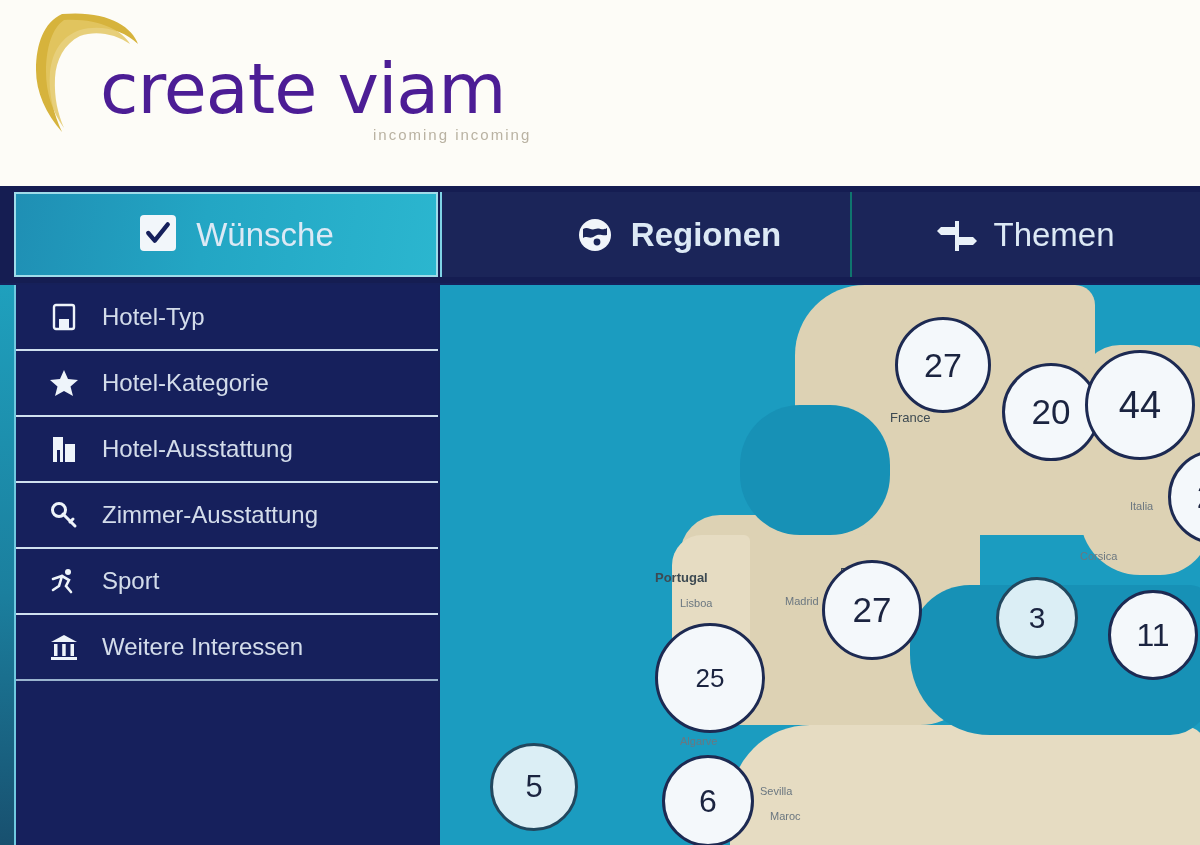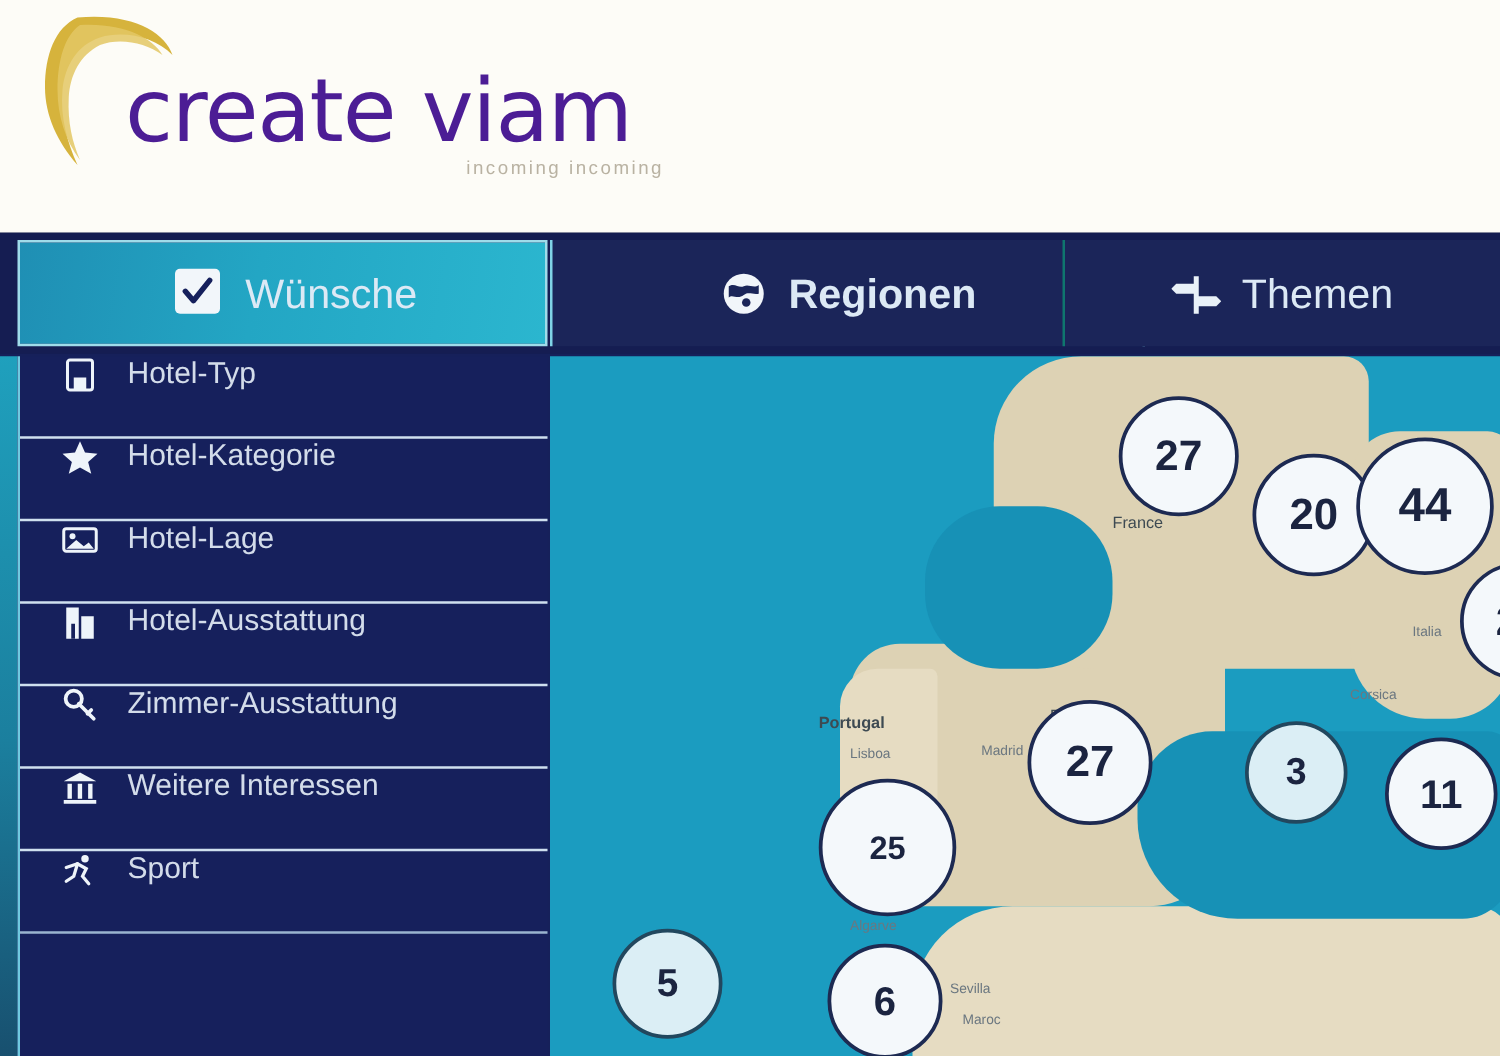--- a/index.html
+++ b/index.html
@@ -61,21 +61,21 @@
     position:absolute;left:14px;top:285px;width:424px;height:560px;
     background:#16205c;
     border-left:2px solid #6fc9e0;
     box-sizing:border-box;
   }
   .side-strip{
     position:absolute;left:0;top:285px;width:14px;height:560px;
     background:linear-gradient(180deg,#1fa0bd 0%,#1b7f9e 55%,#18506f 100%);
   }
   .side-item{
-    position:relative;height:66px;display:flex;align-items:flex-start;
+    position:relative;height:66px;display:flex;align-items:center;
     padding-left:26px;box-sizing:border-box;
     border-bottom:2px solid #cfe0ef;
     color:#e4edf7;font-size:24px;
   }
   .side-item:last-of-type{border-bottom:2px solid #9ab4cf;}
   .side-ico{
     width:44px;flex:0 0 44px;display:flex;align-items:center;justify-content:center;
     margin-right:16px;color:#eef4fa;
   }
   .side-ico svg{width:30px;height:30px;}
@@ -92,21 +92,21 @@
   .maplabel{
     position:absolute;color:#3d4a52;font-size:13px;white-space:nowrap;
     font-family:"Liberation Sans", sans-serif;
   }
   .maplabel.faint{color:#6b7780;font-size:11px;}
 
   .marker{
     position:absolute;border-radius:50%;
     background:#f4f8fb;border:3px solid #1d2a52;
     display:flex;align-items:center;justify-content:center;
-    color:#1b2440;font-weight:700;
+    color:#1b2440;font-weight:400;
     font-family:"Liberation Sans", sans-serif;
     box-sizing:border-box;
   }
   .marker.light{background:#dbeef5;border-color:#22475e;}
 </style>
 </head>
 <body>
 
 <div id="app">
 
@@ -173,30 +173,20 @@
 
     <div class="side-item">
       <span class="side-ico">
         <svg viewBox="0 0 30 30">
             <path d="M15 2 L19 11 L29 12 L21.5 18.5 L24 28 L15 23 L6 28 L8.5 18.5 L1 12 L11 11 Z" fill="#eef4fa"></path>
           </svg>
       </span>
       <span class="side-label">Hotel-Kategorie</span>
     </div>
 
-    <div class="side-item">
-      <span class="side-ico">
-        <svg viewBox="0 0 30 30">
-            <rect x="2" y="6" width="26" height="18" rx="2" fill="none" stroke="#eef4fa" stroke-width="2.4"></rect>
-            <circle cx="9" cy="12" r="2.4" fill="#eef4fa"></circle>
-            <path d="M4 22 L12 15 L18 20 L22 17 L26 22 Z" fill="#eef4fa"></path>
-          </svg>
-      </span>
-      <span class="side-label">Hotel-Lage</span>
-    </div>
 
     <div class="side-item">
       <span class="side-ico">
         <svg viewBox="0 0 30 30">
             <rect x="4" y="3" width="10" height="25" fill="#eef4fa"></rect>
             <rect x="16" y="10" width="10" height="18" fill="#eef4fa"></rect>
             <rect x="8" y="16" width="3" height="12" fill="#16205c"></rect>
           </svg>
       </span>
       <span class="side-label">Hotel-Ausstattung</span>
@@ -204,44 +194,44 @@
 
     <div class="side-item">
       <span class="side-ico">
         <svg viewBox="0 0 30 30">
             <circle cx="10" cy="10" r="6.5" fill="none" stroke="#eef4fa" stroke-width="3"></circle>
             <path d="M14 14 L26 26" stroke="#eef4fa" stroke-width="3" stroke-linecap="round"></path>
             <path d="M21 22 L24 19" stroke="#eef4fa" stroke-width="3" stroke-linecap="round"></path>
           </svg>
       </span>
       <span class="side-label">Zimmer-Ausstattung</span>
+    </div>
+
+    <div class="side-item">
+      <span class="side-ico">
+        <svg viewBox="0 0 30 30">
+            <circle cx="19" cy="6" r="3" fill="#eef4fa"></circle>
+            <path d="M4 13 L13 10 L20 14 L17 20 L22 26" stroke="#eef4fa" stroke-width="2.6" fill="none" stroke-linecap="round"></path>
+            <path d="M13 10 L10 20 L4 24" stroke="#eef4fa" stroke-width="2.6" fill="none" stroke-linecap="round"></path>
+          </svg>
+      </span>
+      <span class="side-label">Sport</span>
     </div>
 
     <div class="side-item">
       <span class="side-ico">
         <svg viewBox="0 0 30 30">
             <path d="M15 3 L28 10 L2 10 Z" fill="#eef4fa"></path>
             <rect x="5" y="12" width="3.5" height="12" fill="#eef4fa"></rect>
             <rect x="13.2" y="12" width="3.5" height="12" fill="#eef4fa"></rect>
             <rect x="21.5" y="12" width="3.5" height="12" fill="#eef4fa"></rect>
             <rect x="2" y="25" width="26" height="3" fill="#eef4fa"></rect>
           </svg>
       </span>
       <span class="side-label">Weitere Interessen</span>
-    </div>
-
-    <div class="side-item">
-      <span class="side-ico">
-        <svg viewBox="0 0 30 30">
-            <circle cx="19" cy="6" r="3" fill="#eef4fa"></circle>
-            <path d="M4 13 L13 10 L20 14 L17 20 L22 26" stroke="#eef4fa" stroke-width="2.6" fill="none" stroke-linecap="round"></path>
-            <path d="M13 10 L10 20 L4 24" stroke="#eef4fa" stroke-width="2.6" fill="none" stroke-linecap="round"></path>
-          </svg>
-      </span>
-      <span class="side-label">Sport</span>
     </div>
   </div>
 
   <div class="map">
 
     <div class="land" style="left:240px;top:230px;width:300px;height:210px;border-radius:40px 10px 60px 30px;"></div>
     <div class="land" style="left:355px;top:0px;width:300px;height:250px;border-radius:70px 20px 10px 80px;"></div>
     <div class="land2" style="left:290px;top:440px;width:480px;height:130px;border-radius:80px 30px 0 0;"></div>
     <div class="land" style="left:640px;top:60px;width:130px;height:230px;border-radius:40px 20px 50px 60px;"></div>
     <div class="land2" style="left:232px;top:250px;width:78px;height:195px;border-radius:30px 6px 30px 26px;"></div>

